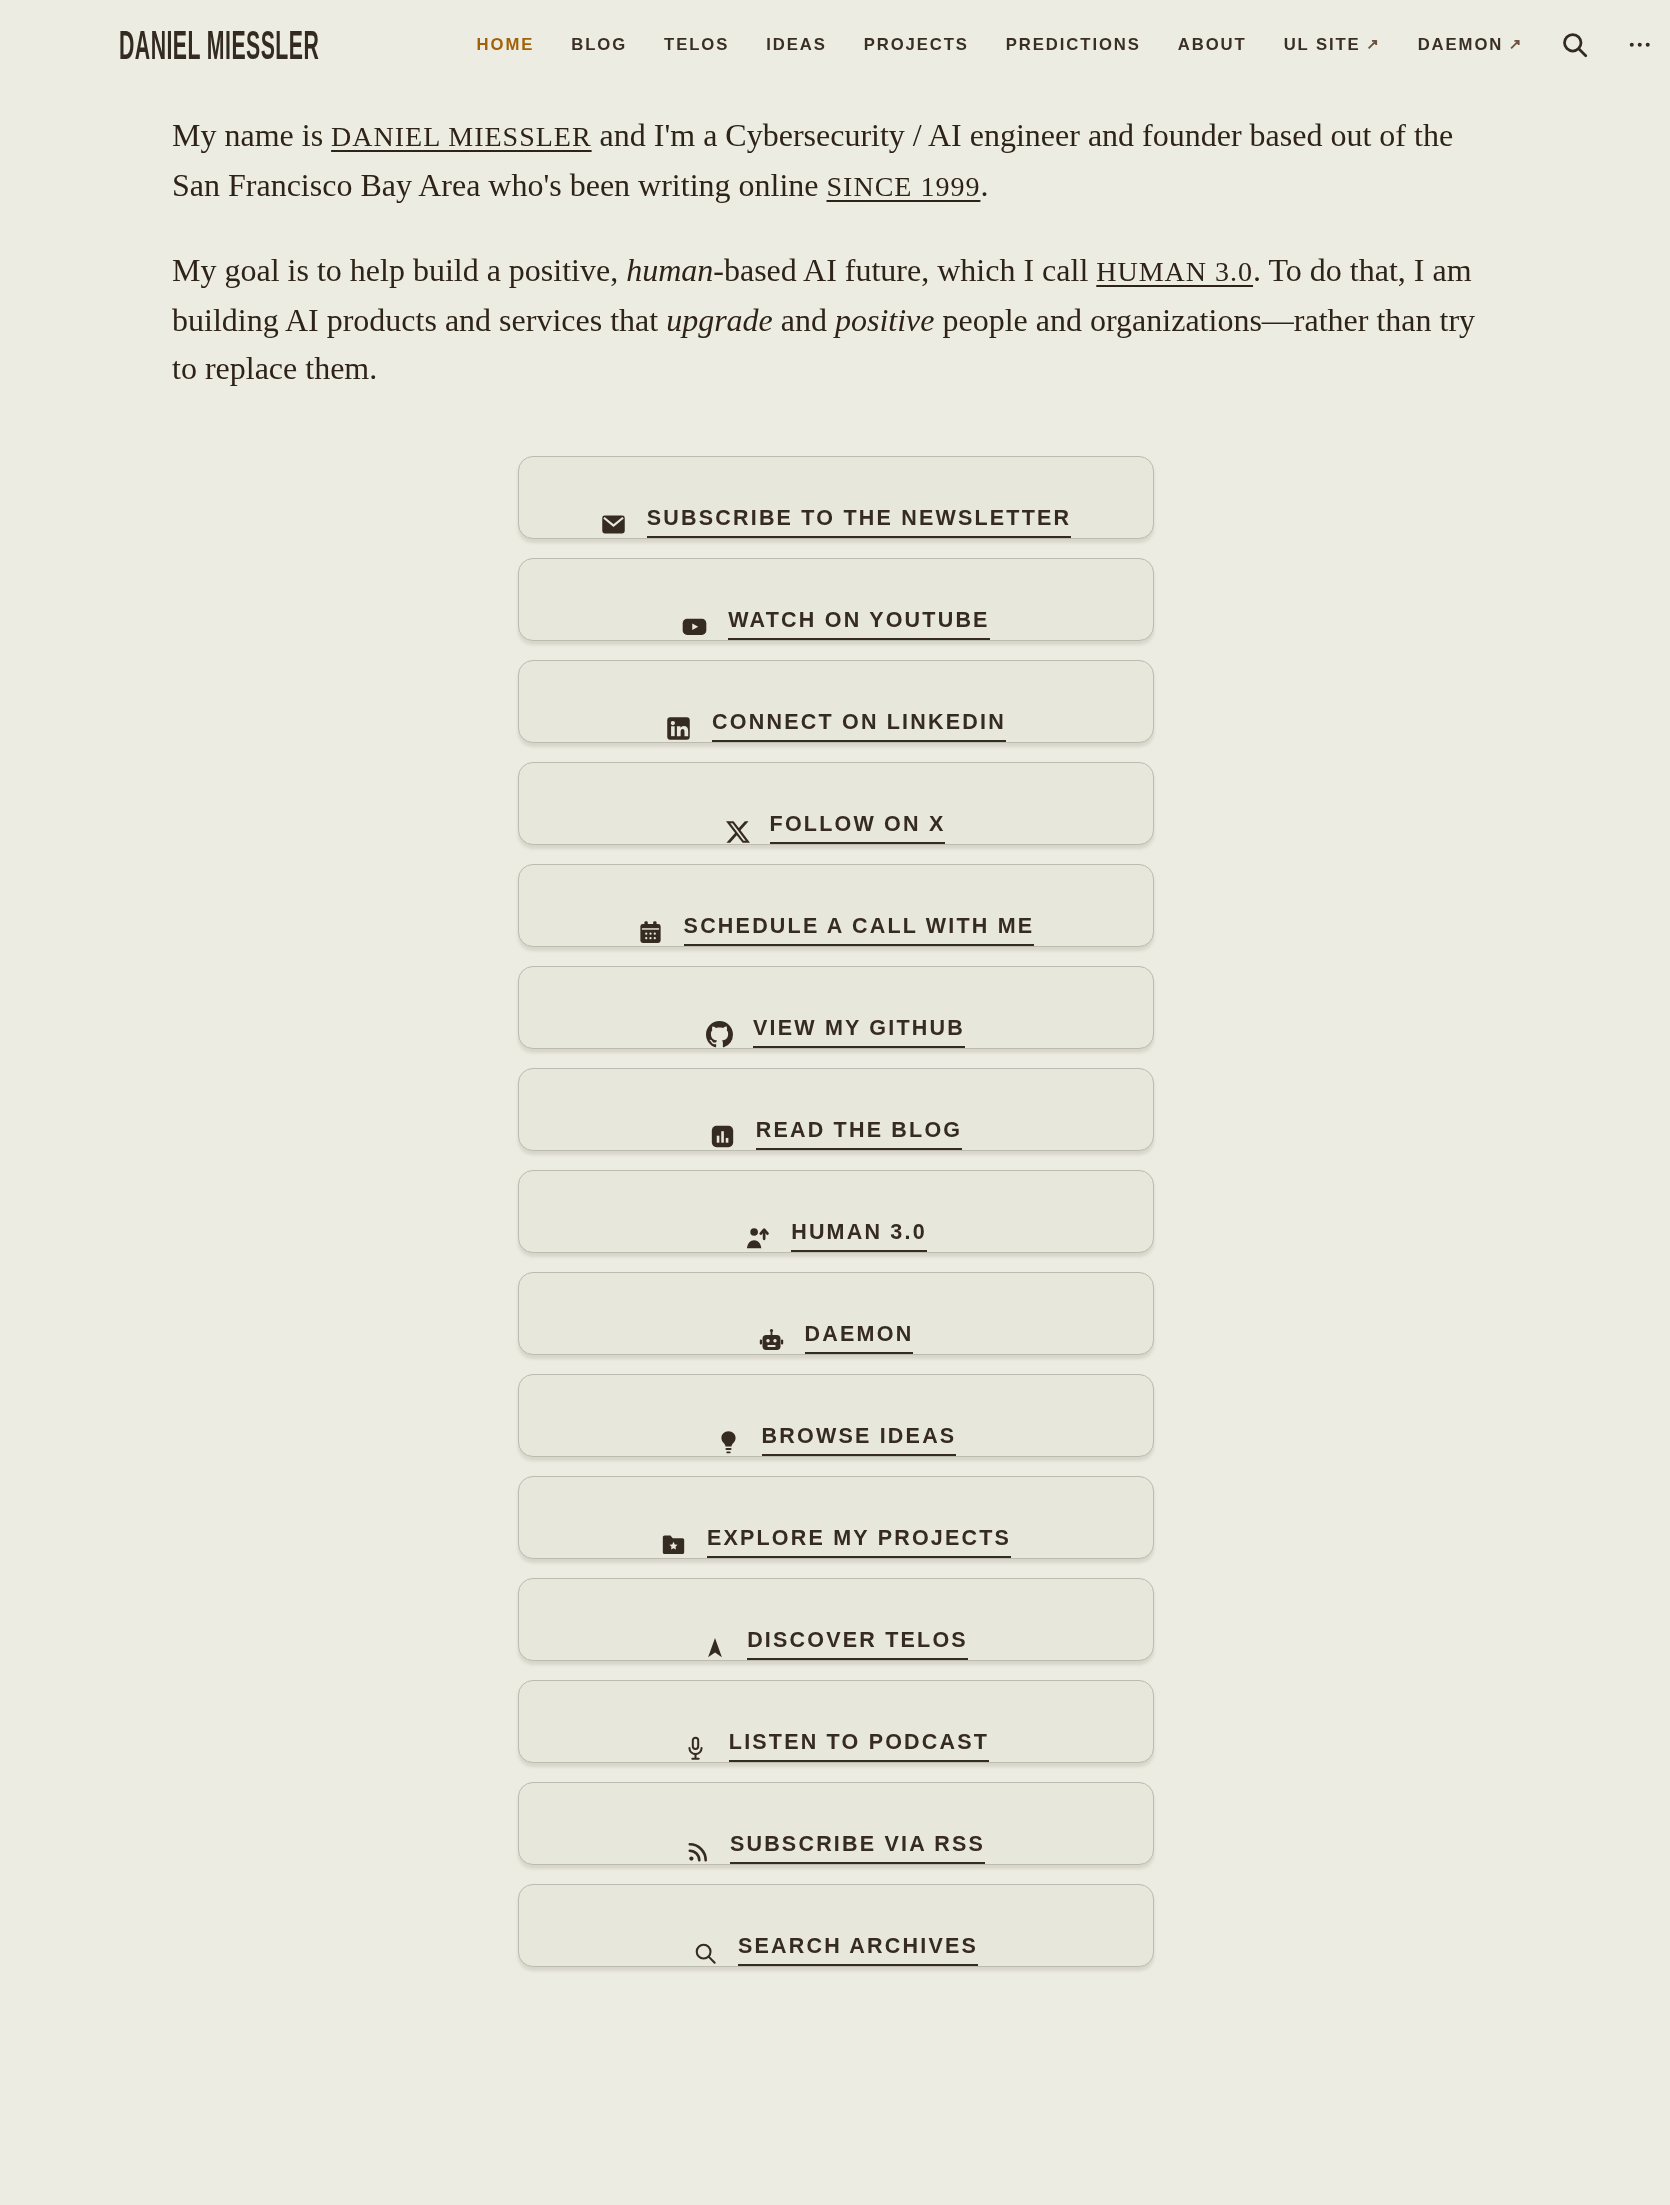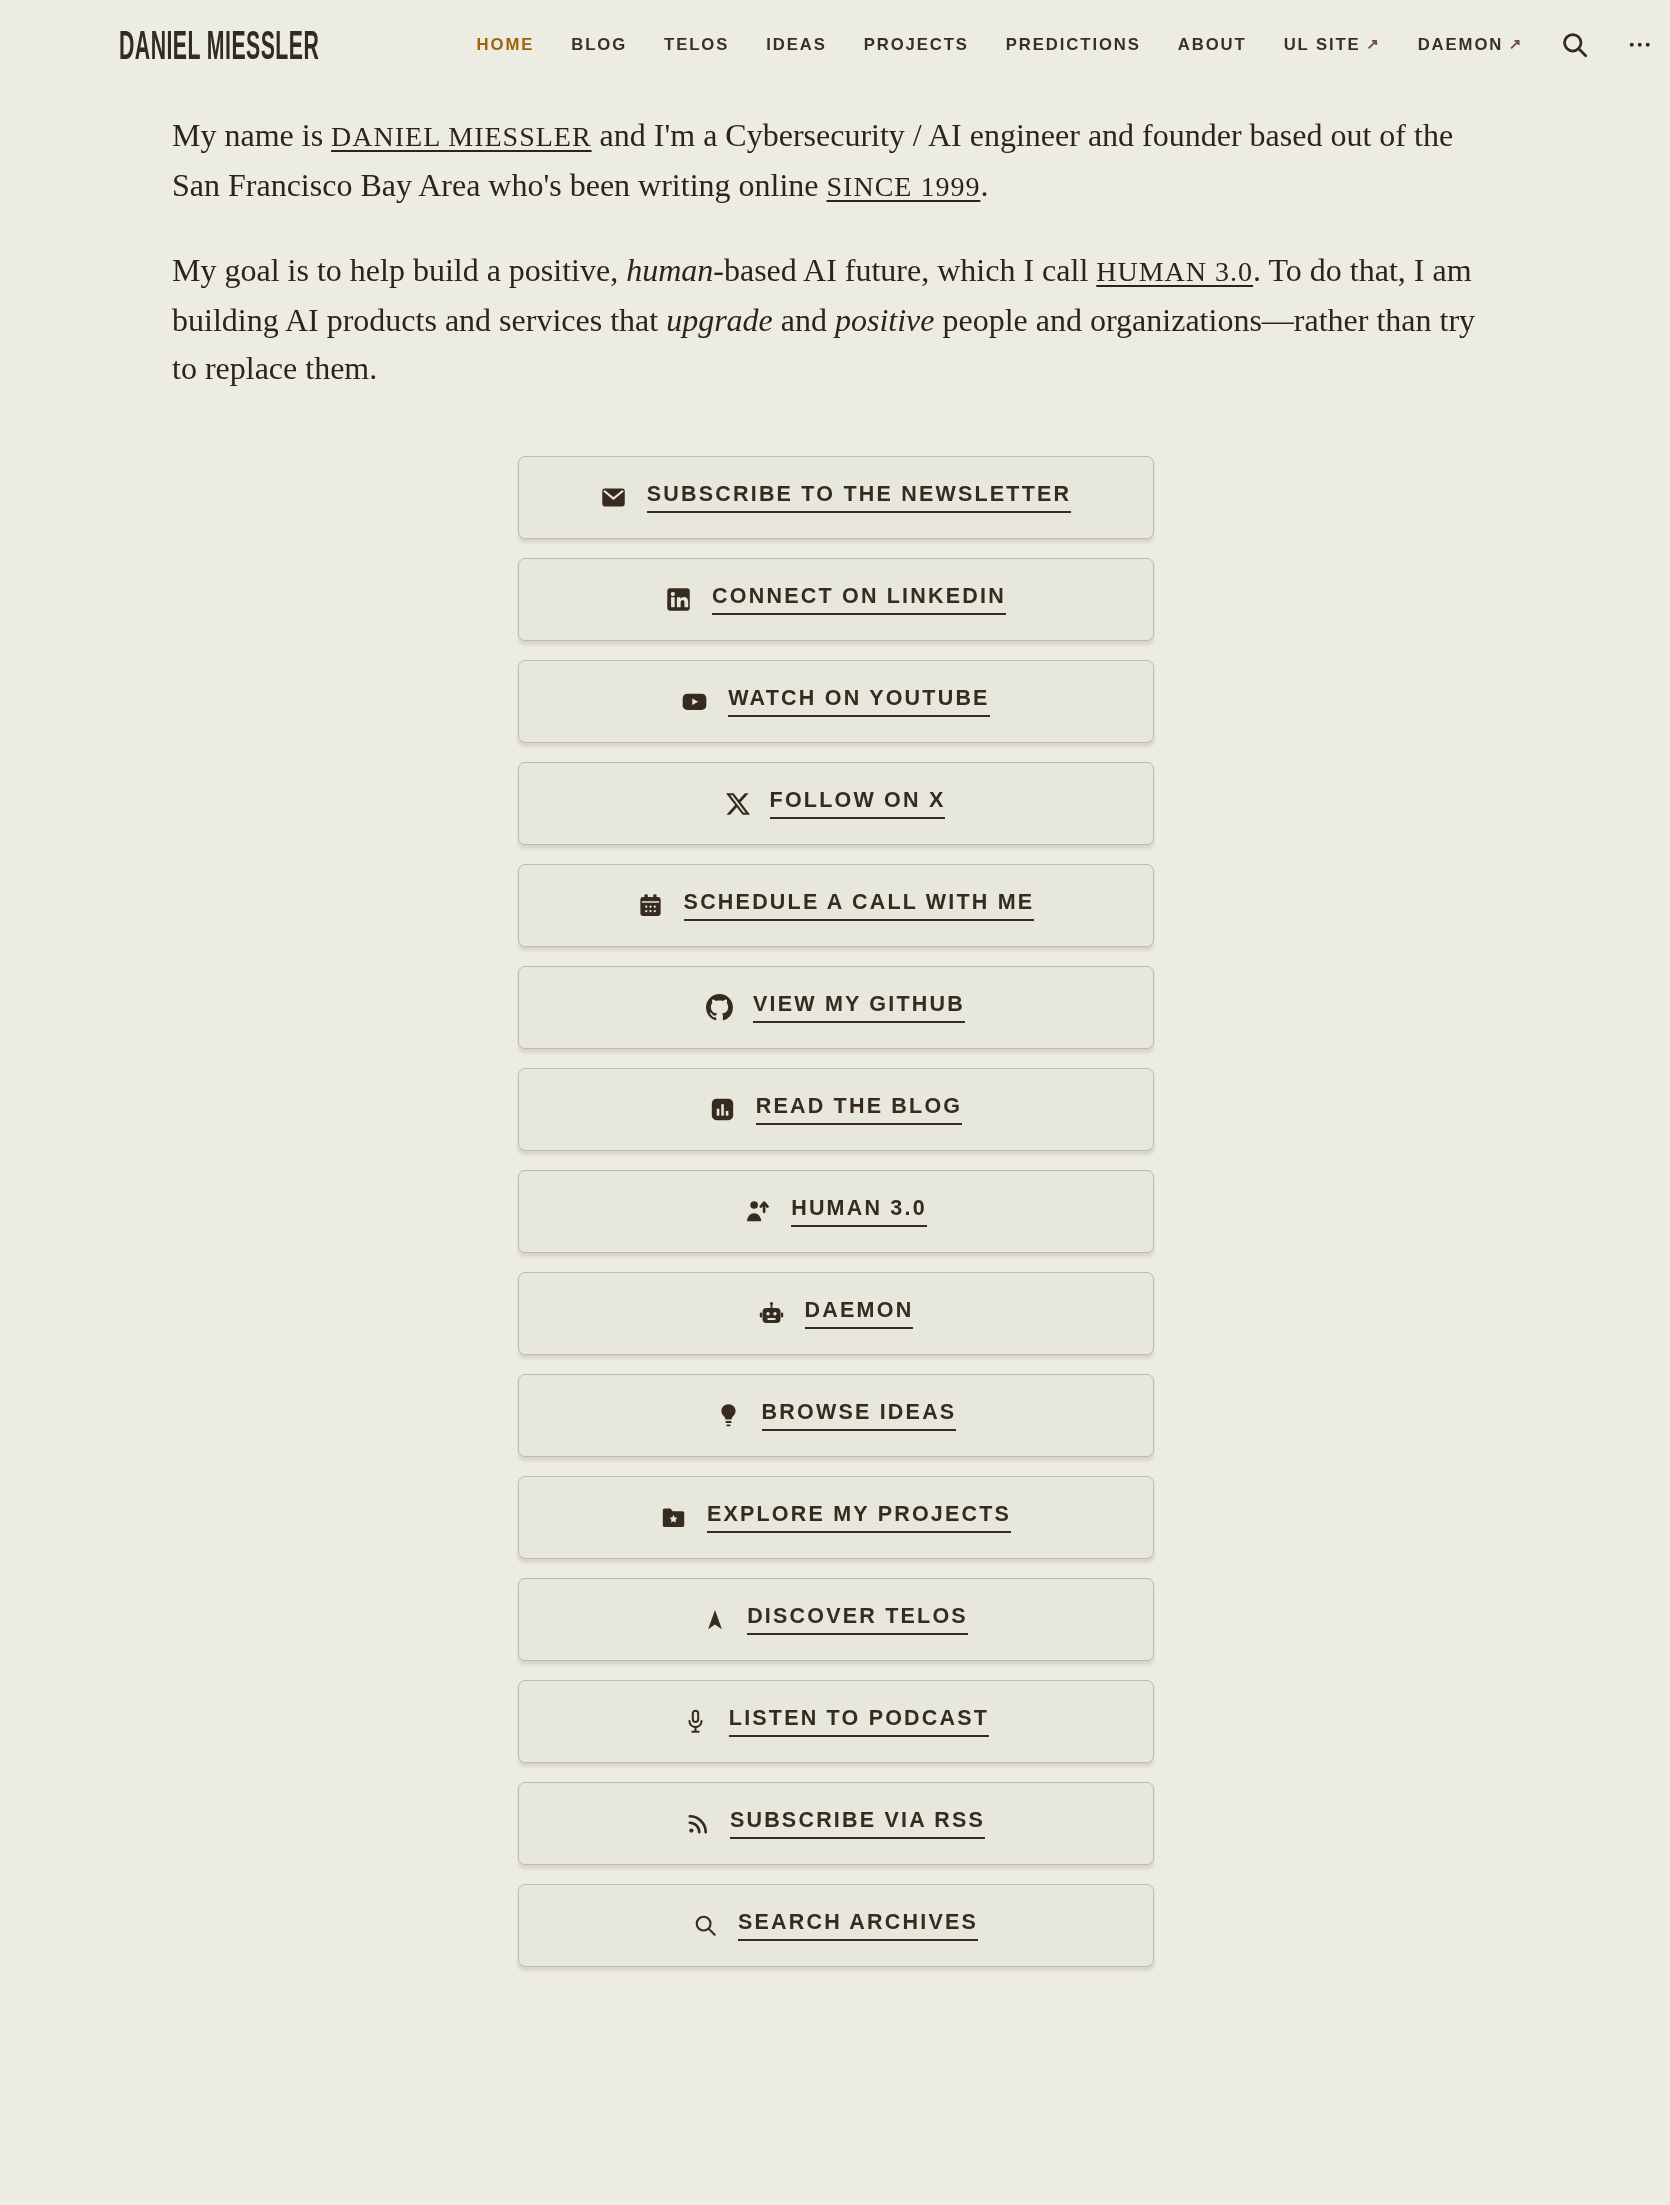--- a/index.html
+++ b/index.html
@@ -67,24 +67,24 @@
     margin:64px auto 0;
     display:flex;
     flex-direction:column;
     gap:19px;
     padding-bottom:53px;
   }
   .cta {
     height:83px;
     background:#E8E7DC;
     border:1.6px solid #BCBBB0;
-    border-radius:7px;
+    border-radius:15px;
     box-shadow:0 3.2px 3.2px rgba(90,80,65,0.14);
     display:flex;
-    align-items:center;
+    align-items:flex-end;
     justify-content:center;
     gap:20px;
     cursor:pointer;
   }
   .ci { width:27px; height:27px; flex:0 0 auto; }
   .cta-label {
     font-size:21.5px;
     font-weight:700;
     letter-spacing:2.2px;
     color:#362B21;
@@ -156,34 +156,34 @@
   <a class="cta">
     <svg class="ci" viewBox="0 0 24 24">
         <rect x="2" y="4" width="20" height="16" rx="2.2" fill="#362B21"></rect>
         <path d="M3.5 6 L12 13 L20.5 6" stroke="#E8E7DC" stroke-width="2" fill="none"></path>
       </svg>
     <span class="cta-label">SUBSCRIBE TO THE NEWSLETTER</span>
   </a>
 
   <a class="cta">
     <svg class="ci" viewBox="0 0 24 24">
+        <rect x="1.5" y="5" width="21" height="14.5" rx="4" fill="#362B21"></rect>
+        <path d="M10 9.3v5.9l5.3-2.95z" fill="#E8E7DC"></path>
+      </svg>
+    <span class="cta-label">WATCH ON YOUTUBE</span>
+  </a>
+
+  <a class="cta">
+    <svg class="ci" viewBox="0 0 24 24">
         <rect x="2" y="2" width="20" height="20" rx="2.6" fill="#362B21"></rect>
         <circle cx="7" cy="7.2" r="1.9" fill="#E8E7DC"></circle>
         <rect x="5.4" y="10" width="3.2" height="8.8" fill="#E8E7DC"></rect>
         <path d="M10.6 10h3.1v1.4c.5-.9 1.7-1.7 3.1-1.7 2.4 0 3.8 1.6 3.8 4.4v4.7h-3.3v-4.3c0-1.3-.5-2.1-1.6-2.1s-1.8.8-1.8 2.1v4.3h-3.3z" fill="#E8E7DC"></path>
       </svg>
     <span class="cta-label">CONNECT ON LINKEDIN</span>
-  </a>
-
-  <a class="cta">
-    <svg class="ci" viewBox="0 0 24 24">
-        <rect x="1.5" y="5" width="21" height="14.5" rx="4" fill="#362B21"></rect>
-        <path d="M10 9.3v5.9l5.3-2.95z" fill="#E8E7DC"></path>
-      </svg>
-    <span class="cta-label">WATCH ON YOUTUBE</span>
   </a>
 
   <a class="cta">
     <svg class="ci" viewBox="0 0 24 24" style="width:24px;height:24px">
         <path d="M18.9 1.15h3.68l-8.04 9.19L24 22.85h-7.41l-5.8-7.58-6.64 7.58H.47l8.6-9.83L0 1.15h7.59l5.24 6.93zM17.61 20.64h2.04L6.49 3.24H4.3z" fill="#362B21"></path>
       </svg>
     <span class="cta-label">FOLLOW ON X</span>
   </a>
 
   <a class="cta">

